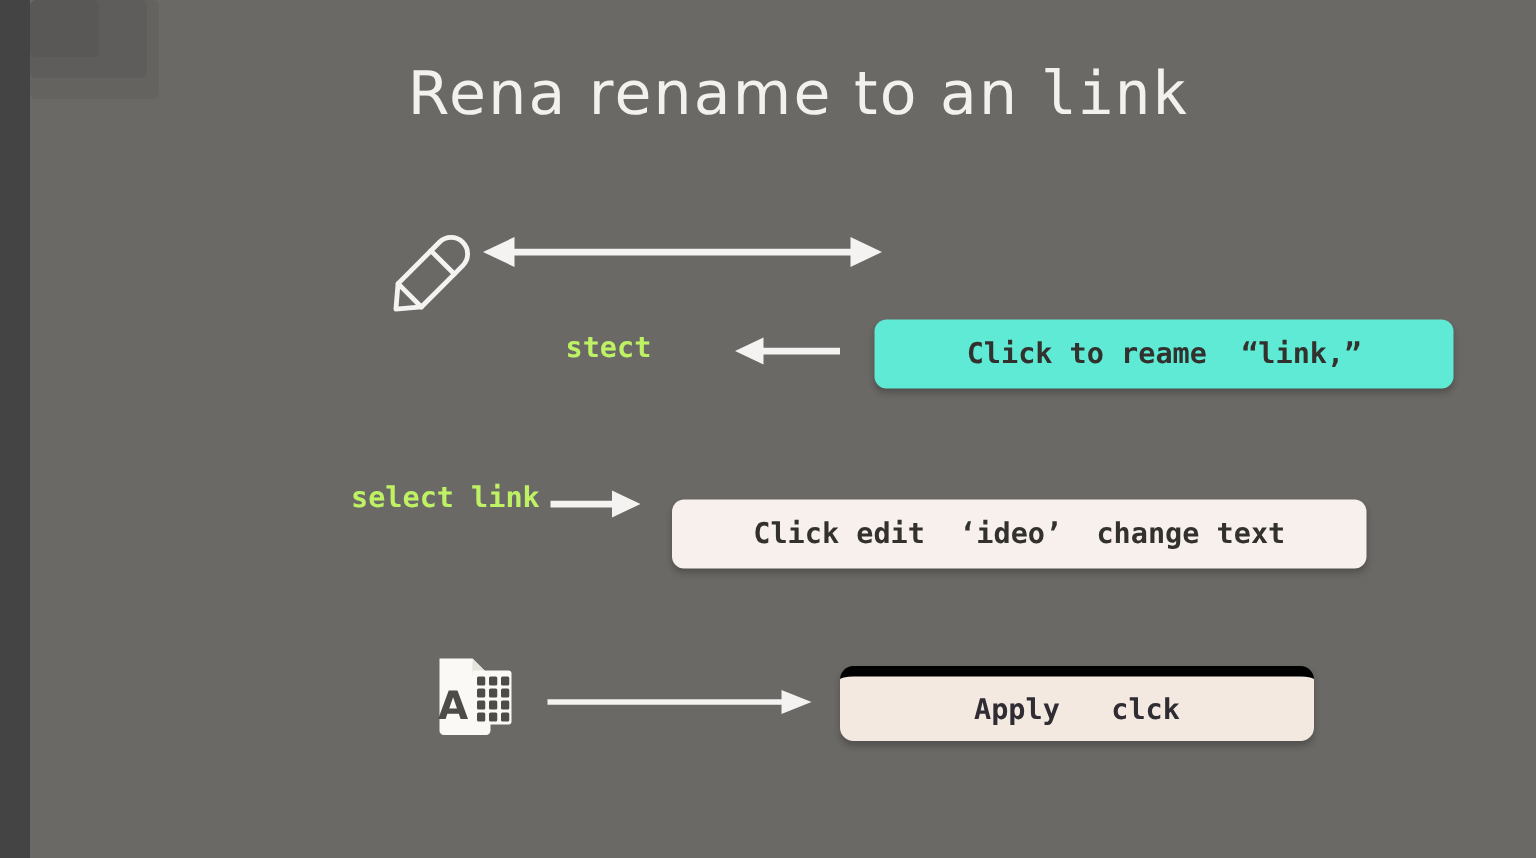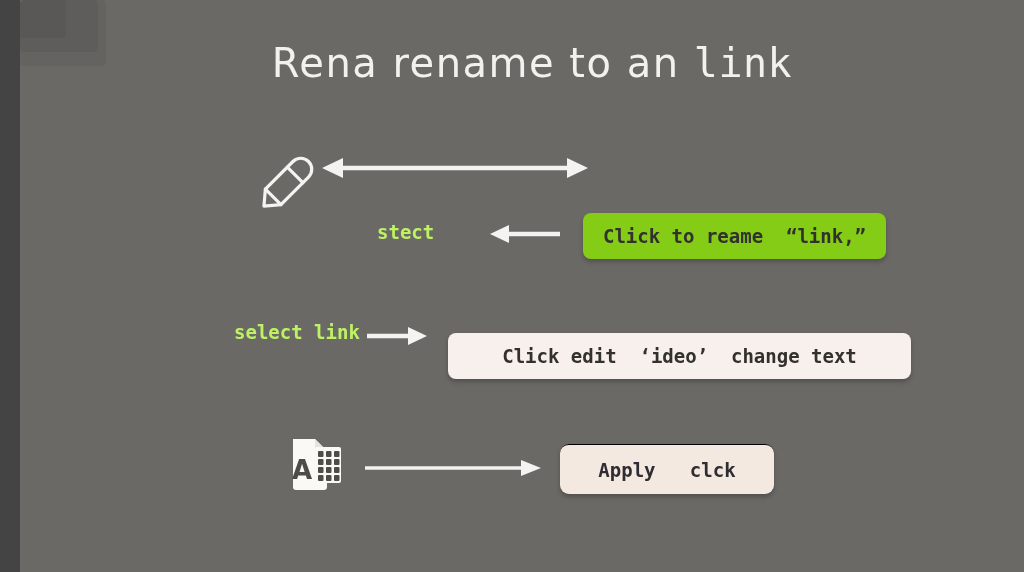--- a/index.html
+++ b/index.html
@@ -44,26 +44,26 @@
   .box{
     position:absolute;
     display:flex;align-items:center;justify-content:center;
     border-radius:8px;
     font-size:19px;font-weight:bold;
     white-space:pre;
     color:#33312d;
     box-shadow:0 3px 4px rgba(25,25,25,0.30);
     box-sizing:border-box;
   }
-  .box-rename{left:563px;top:213px;width:303px;height:46px;background:#84cc16;}
+  .box-rename{left:563px;top:213px;width:386px;height:46px;background:#5eead4;}
   .box-edit  {left:428px;top:333px;width:463px;height:46px;background:#f7f0ec;}
   .box-apply {
-    left:540px;top:444px;width:214px;height:50px;
+    left:540px;top:444px;width:316px;height:50px;
     background:#f4e9e1;
-    border-top:1px solid #000000;
+    border-top:7px solid #000000;
     border-radius:9px;
     color:#2f2d33;
   }
 
   .icon{position:absolute;}
   .pencil-wrap{left:231px;top:166px;width:74px;height:32px;transform:rotate(-45deg);transform-origin:center;}
   .doc-wrap{left:261px;top:433px;width:62px;height:62px;}
 
   .arrow{position:absolute;}
   .arrow-double{left:300px;top:155px;}

